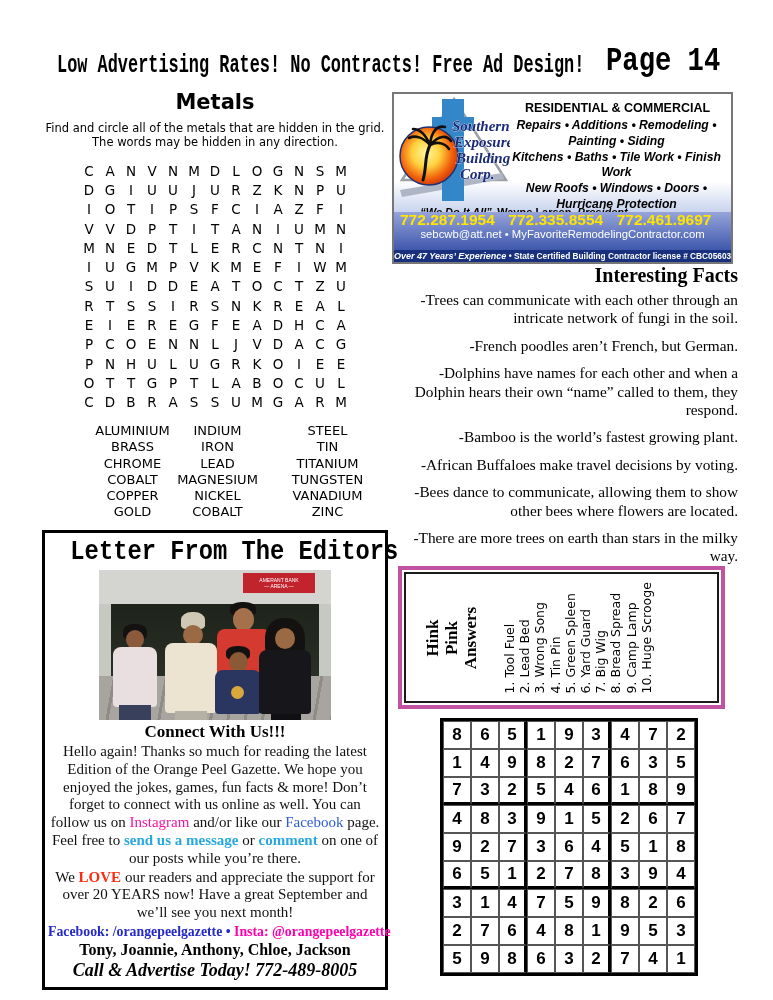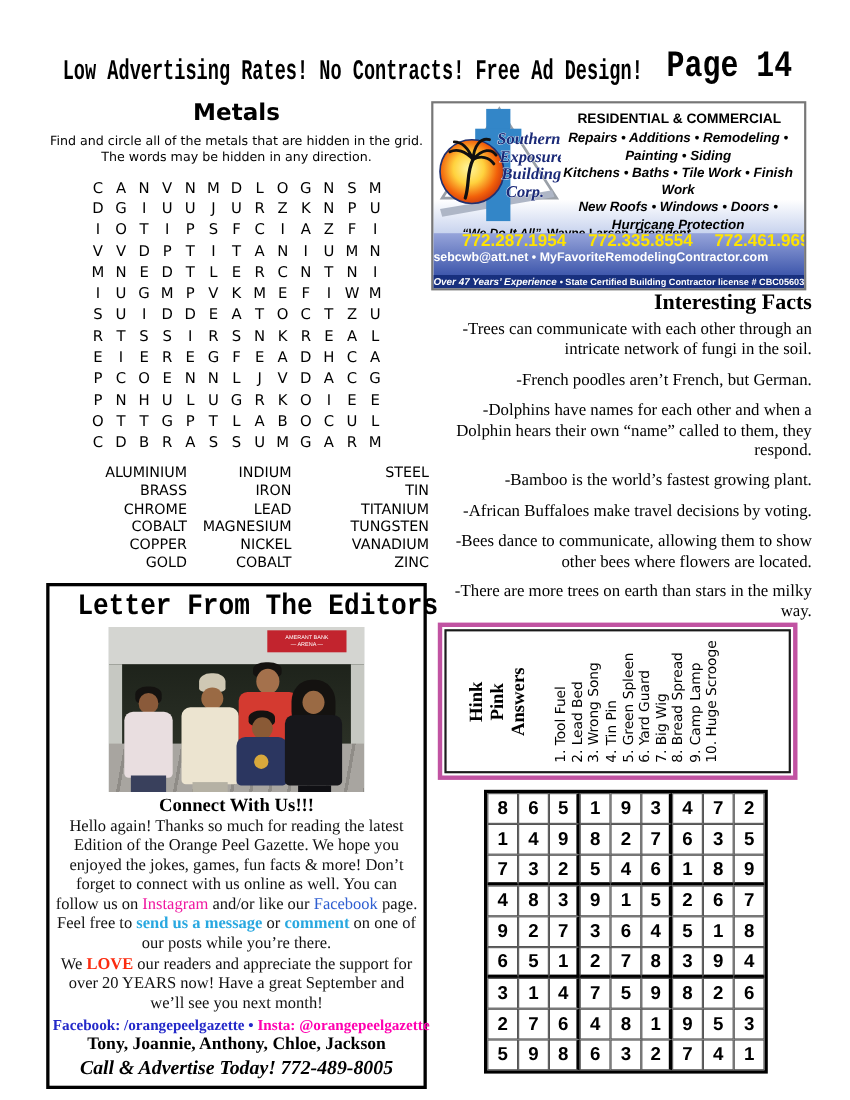--- a/index.html
+++ b/index.html
@@ -9,21 +9,21 @@
   .tagline{position:absolute;left:57px;top:50px;font-family:"Liberation Mono",monospace;font-weight:bold;font-size:26px;white-space:nowrap;transform:scaleX(.65);transform-origin:0 50%;}
   .page-label{position:absolute;left:606px;top:42px;font-family:"Liberation Mono",monospace;font-weight:bold;font-size:34px;white-space:nowrap;transform:scaleX(.8);transform-origin:0 50%;}
 
   
   .metals{position:absolute;left:40px;top:90px;width:350px;text-align:center;font-family:"DejaVu Sans",sans-serif;}
   .metals-title{font-size:21px;font-weight:bold;}
   .ws-instr{font-size:11.5px;line-height:14px;margin-top:7px;}
   .ws-grid{margin-top:12px;display:inline-block;}
   .ws-row{display:flex;}
   .ws-cell{width:21px;height:19.3px;display:flex;align-items:center;justify-content:center;font-size:13.5px;color:#000;}
-  .word-list{position:absolute;left:40px;top:423px;width:350px;display:flex;font-family:"DejaVu Sans",sans-serif;font-size:13px;line-height:16.3px;text-align:right;}
+  .word-list{position:absolute;left:40px;top:423px;width:350px;display:flex;font-family:"DejaVu Sans",sans-serif;font-size:13px;line-height:16.3px;text-align:center;}
   .word-col1{margin-left:55px;width:75px;}
   .word-col2{width:95px;}
   .word-col3{flex:1;}
 
   
   .letter-box{position:absolute;left:42px;top:530px;width:346px;box-sizing:border-box;border:3px solid #000;background:#fff;text-align:center;padding:4px 3px 6px;}
   .letter-title{font-family:"Liberation Mono",monospace;font-weight:bold;font-size:27px;white-space:nowrap;}
   .letter-title span{display:inline-block;transform:scaleX(.88);}
   .photo{position:relative;width:232px;height:150px;margin:3px auto 2px;background:#24291f;overflow:hidden;}
   .photo-topstrip{position:absolute;left:0;top:0;right:0;height:34px;background:#d4d5d1;}
@@ -56,22 +56,22 @@
   .ad-heading{position:absolute;left:116px;top:7px;right:6px;text-align:center;font-weight:bold;font-size:12.5px;}
   .ad-services{position:absolute;left:110px;top:24px;right:2px;text-align:center;font-weight:bold;font-style:italic;font-size:12.2px;line-height:15.8px;}
   .ad-tagline{position:absolute;left:8px;top:112px;width:108px;text-align:center;font-style:italic;font-weight:bold;font-size:11px;}
   .ad-wayne{position:absolute;left:0;right:0;top:112px;text-align:center;font-size:11px;font-weight:bold;}
   .ad-wayne .pres{font-style:italic;}
   .ad-call{position:absolute;left:0;right:0;top:126px;text-align:center;font-weight:bold;font-size:13px;}
   .ad-panel{position:absolute;left:0;right:0;bottom:0;height:50px;background:linear-gradient(#96a4da,#24409e);color:#fff;}
   .ad-cities{display:flex;font-size:10px;font-style:italic;font-weight:bold;padding:1px 10px 0;}
   .ad-city{flex:1;text-align:center;}
   .ad-phones{display:flex;padding:0 6px;font-size:15.5px;font-weight:bold;color:#ffe400;line-height:16px;}
-  .ad-phone{flex:1;text-align:center;margin-left:20px;}
-  .ad-contact{font-size:11.3px;font-weight:bold;line-height:12px;}
+  .ad-phone{flex:1;text-align:left;}
+  .ad-contact{text-align:center;font-size:11.3px;font-weight:normal;line-height:12px;}
   .ad-footer{position:absolute;left:0;right:0;bottom:0;height:12px;background:#18307e;font-size:9px;line-height:12px;text-align:center;white-space:nowrap;}
   .ad-footer-left{font-style:italic;font-weight:bold;}
   .ad-footer-right{font-weight:bold;font-size:8.3px;}
 
   
   .facts{position:absolute;left:386px;top:264px;width:352px;text-align:right;font-family:"Liberation Serif",serif;}
   .facts-title{font-size:20px;font-weight:bold;margin:0 0 4px;}
   .fact{font-size:15.3px;line-height:18.4px;margin:0 0 9px;}
 
   

